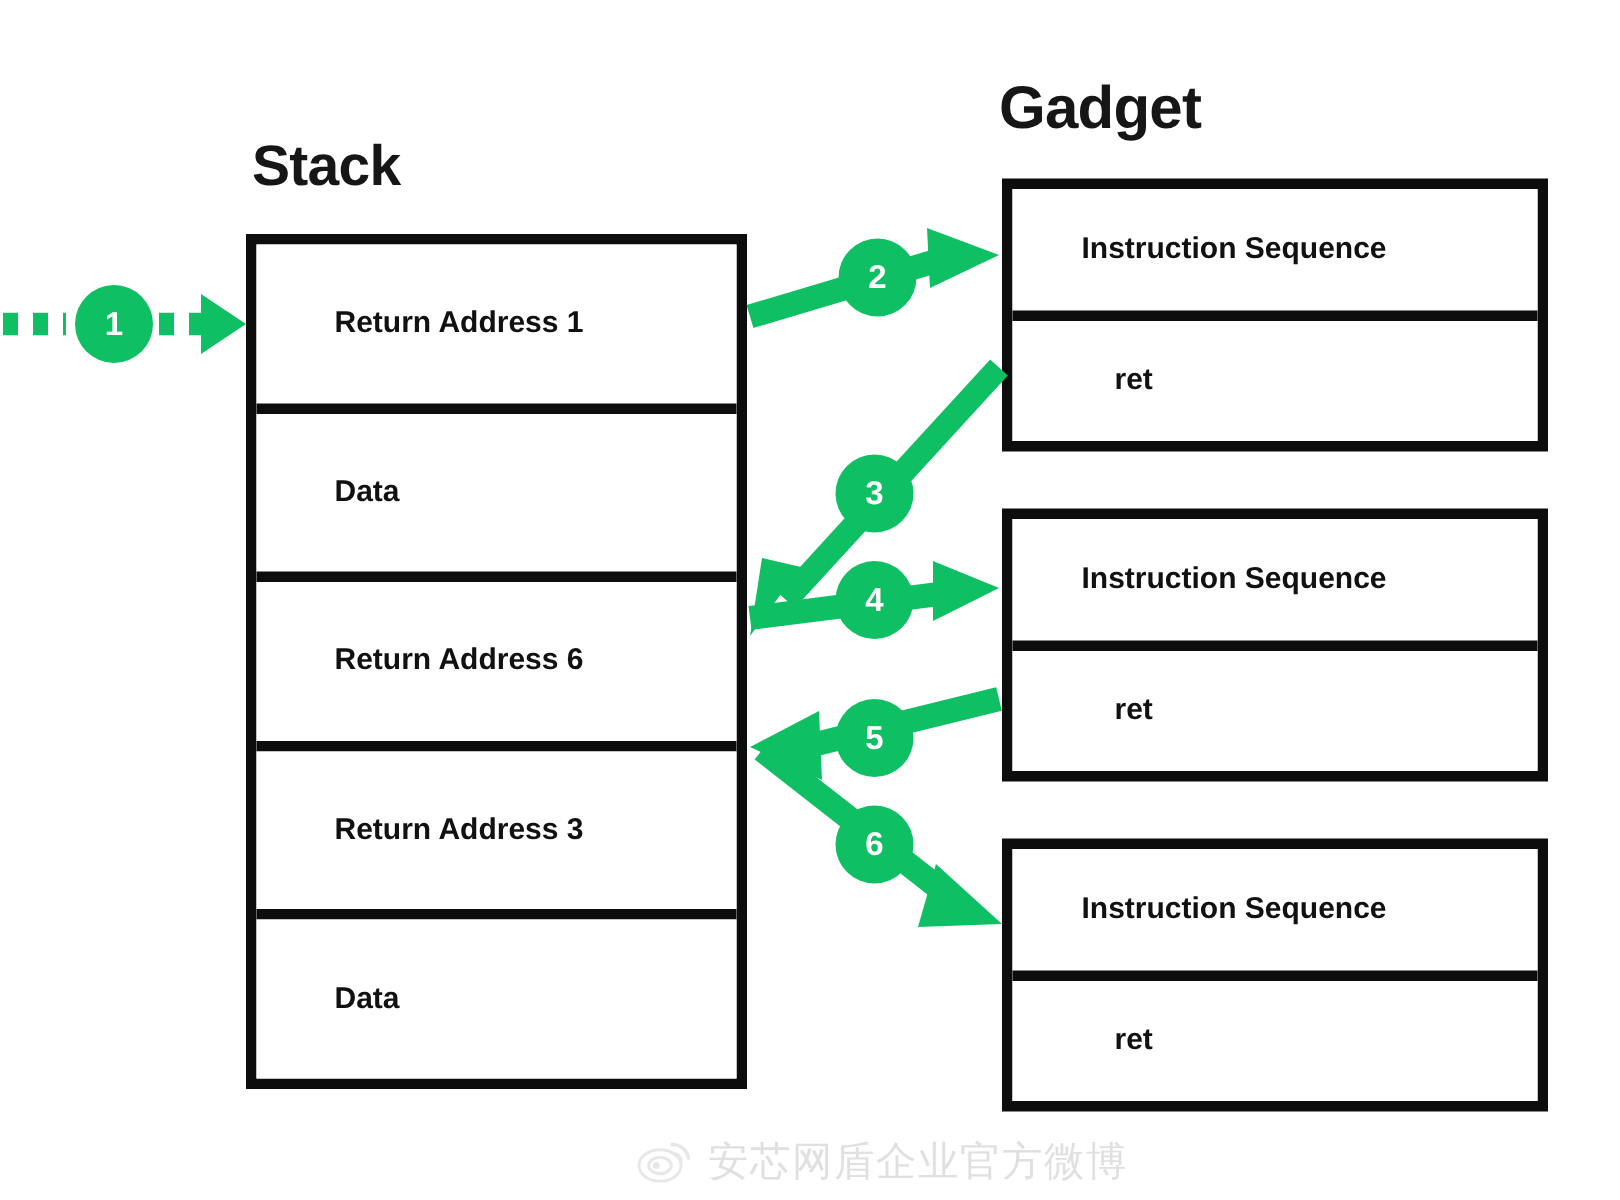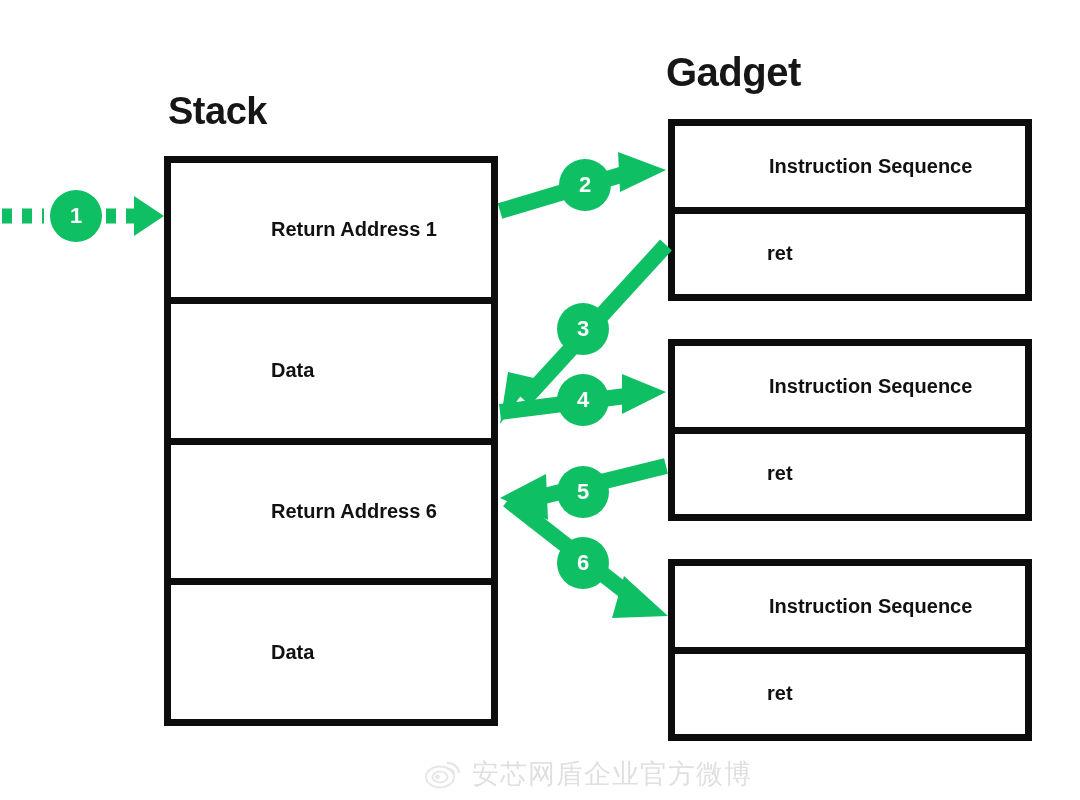--- a/index.html
+++ b/index.html
@@ -46,42 +46,41 @@
     align-items: center;
     flex: 1 1 auto;
     border-bottom: 7px solid #0d0d0d;
   }
   .cell:last-child { border-bottom: none; }
   .cell-label {
     font-size: 20px;
     font-weight: bold;
     color: #111111;
     white-space: nowrap;
-    margin-left: 48px;
   }
 
   
   #stack-group {
     left: 164px;
     top: 156px;
     width: 334px;
     height: 570px;
   }
   #stack-group .cell-label { padding-left: 52px; }
 
   
   .gadget-group {
     left: 668px;
     width: 364px;
     height: 182px;
   }
   #gadget-1 { top: 119px; }
   #gadget-2 { top: 339px; }
   #gadget-3 { top: 559px; }
-  .gadget-group .cell-label { padding-left: 44px; }
+  .gadget-group .cell-label { padding-left: 68px; }
   .gadget-group .cell.instr .cell-label { padding-left: 46px; }
 
   
   #arrows {
     position: absolute;
     left: 0; top: 0;
     width: 1080px;
     height: 800px;
     pointer-events: none;
   }
@@ -140,20 +139,23 @@
 
   <div class="boxgroup" id="stack-group">
     <div class="cell">
       <span class="cell-label">Return Address 1</span>
     </div>
     <div class="cell">
       <span class="cell-label">Data</span>
     </div>
     <div class="cell">
       <span class="cell-label">Return Address 6</span>
+    </div>
+    <div class="cell">
+      <span class="cell-label">Return Address 3</span>
     </div>
     <div class="cell">
       <span class="cell-label">Data</span>
     </div>
   </div>
 
   <div class="boxgroup gadget-group" id="gadget-1">
     <div class="cell instr">
       <span class="cell-label">Instruction Sequence</span>
     </div>

